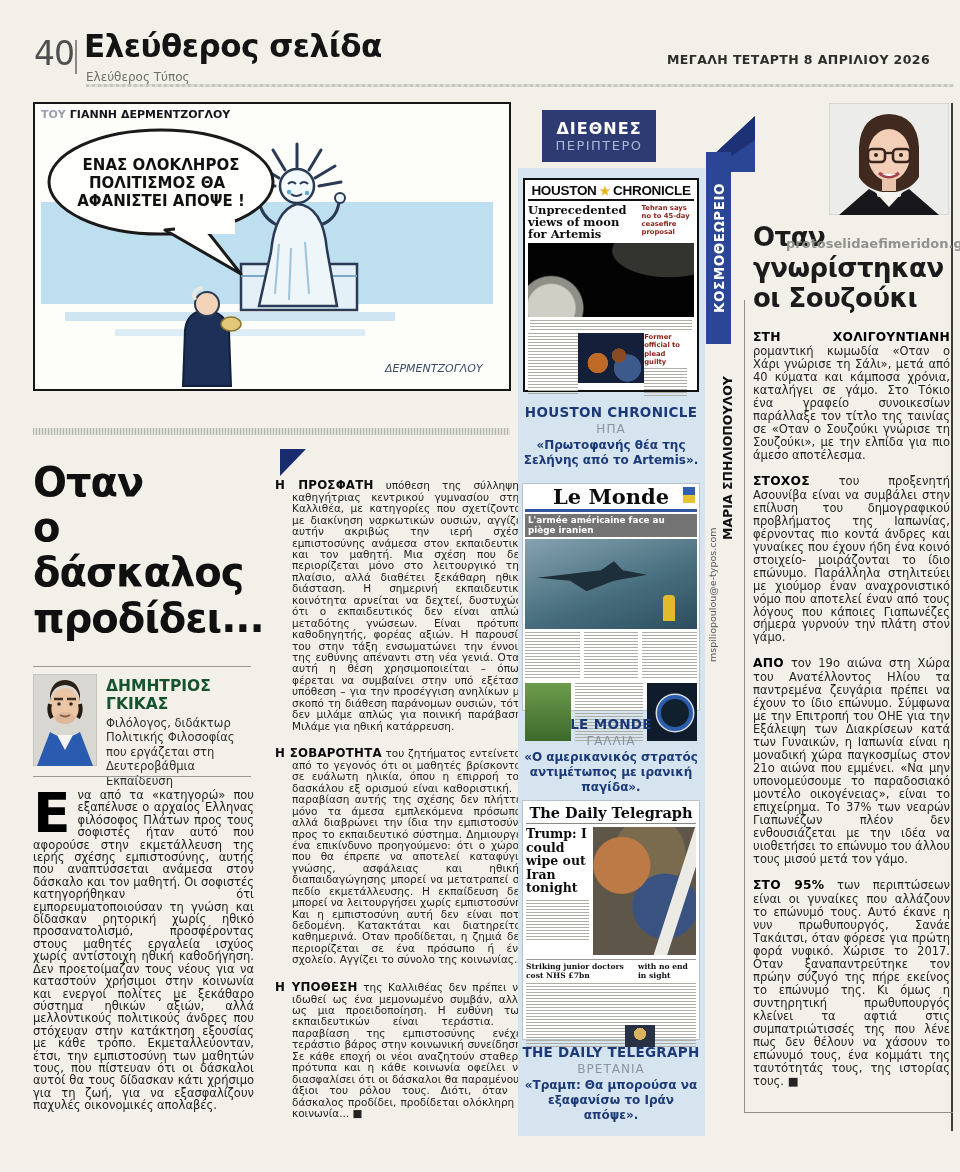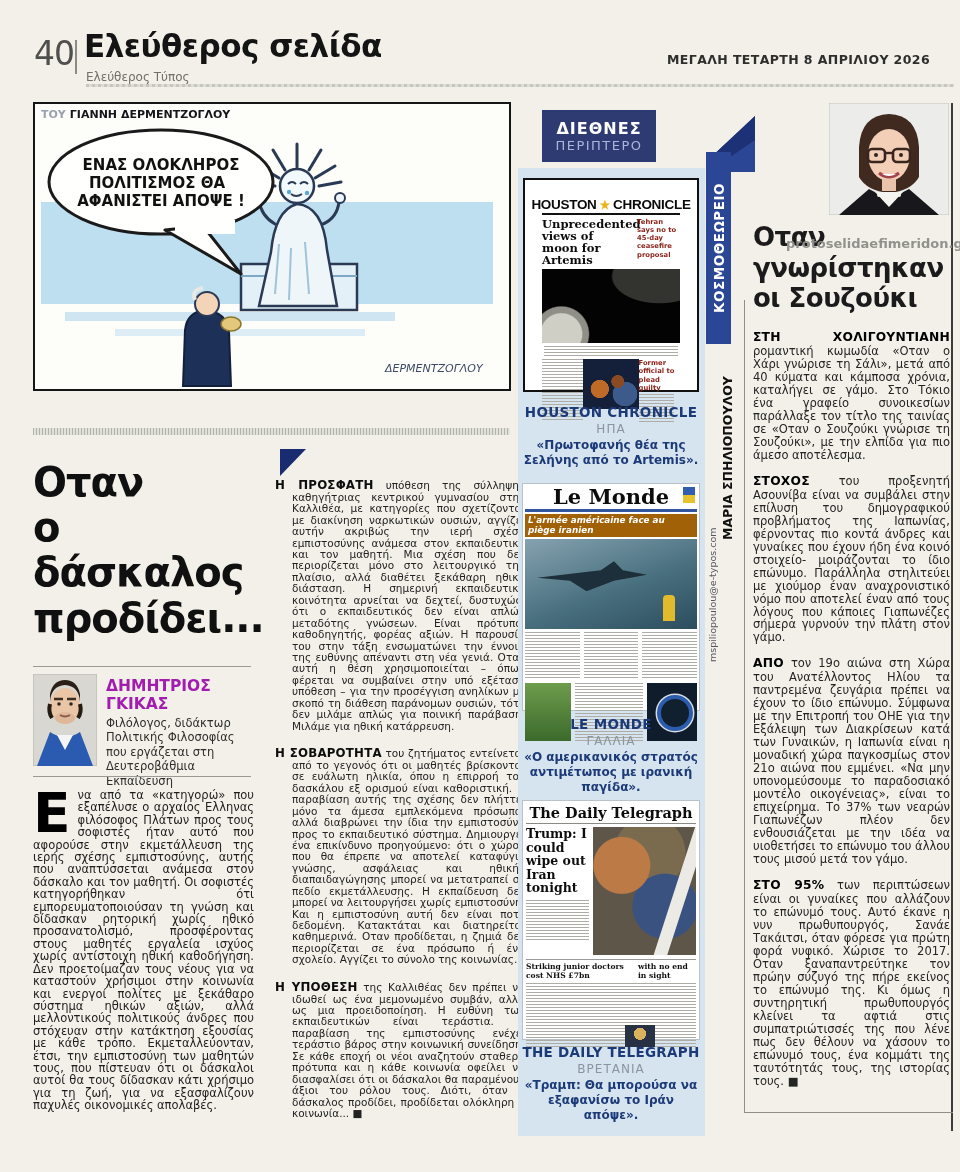--- a/index.html
+++ b/index.html
@@ -28,42 +28,42 @@
   .fp-banner{left:60px;top:416px;width:246px;height:33px;background:#24418f;color:#fff;
              font-size:19px;font-weight:800;letter-spacing:0.5px;display:flex;align-items:center;justify-content:center;}
   .fp-tail{left:280px;top:449px;width:0;height:0;border-left:26px solid #1a2c70;border-bottom:27px solid transparent;}
 
   
   .article-title{left:33px;top:460px;width:235px;font-size:40px;line-height:1.13;font-weight:800;
                  color:#101010;letter-spacing:-1px;white-space:pre-line;}
   .author-rule-top{left:33px;top:666px;width:218px;height:1px;background:#9a9a95;}
   .author-rule-bot{left:33px;top:776px;width:218px;height:1px;background:#9a9a95;}
   .author-photo{left:33px;top:674px;width:64px;height:92px;}
-  .author-name{left:106px;top:678px;width:130px;font-size:15.5px;font-weight:800;line-height:1.15;color:#a21caf;}
+  .author-name{left:106px;top:678px;width:130px;font-size:15.5px;font-weight:800;line-height:1.15;color:#14532d;}
   .author-bio{left:106px;top:716px;width:140px;font-size:11.5px;line-height:1.26;color:#2d2d2b;}
   .intro{left:33px;top:789px;width:221px;font-size:11.5px;line-height:1.08;text-align:justify;color:#1d1d1d;}
   .dropcap{float:left;font-size:55px;font-weight:900;line-height:0.82;margin:2px 7px 0 0;color:#000;}
 
   
   .midcol{left:275px;top:479px;width:250px;}
   .hang{padding-left:17px;text-indent:-17px;margin:0 0 15px 0;font-size:10.5px;line-height:1.09;
         text-align:justify;color:#222;}
   .hang b{font-size:11.8px;color:#0d0d0d;letter-spacing:0.2px;}
 
   
   .kiosk-panel{left:518px;top:168px;width:187px;height:968px;background:#d5e4ef;}
   .kiosk-banner{left:542px;top:110px;width:114px;height:52px;background:#2e3b72;color:#fff;text-align:center;
                 display:flex;flex-direction:column;justify-content:center;}
   .kiosk-banner .l1{font-size:16px;font-weight:800;letter-spacing:1px;}
   .kiosk-banner .l2{font-size:13px;font-weight:400;color:#aab6da;letter-spacing:1.5px;}
 
   .thumb{position:absolute;background:#fff;box-sizing:border-box;}
   .bars{background:repeating-linear-gradient(to bottom,#adada6 0 1px,transparent 1px 3px);}
 
-  .houston{left:523px;top:178px;width:176px;height:214px;border:2px solid #101010;padding:17px;}
+  .houston{left:523px;top:178px;width:176px;height:214px;border:2px solid #101010;padding:3px;}
   .hc-mast{display:flex;align-items:center;justify-content:center;font-family:"Liberation Sans",sans-serif;
            font-weight:900;font-size:13.5px;letter-spacing:-0.3px;color:#0a0a0a;
            border-bottom:2px solid #111;padding-bottom:1px;}
   .hc-star{color:#eab31c;font-size:12px;margin:0 3px;}
   .hc-top{display:flex;gap:4px;margin-top:3px;}
   .hc-head{width:66%;font-family:"DejaVu Serif","Liberation Serif",serif;font-weight:700;font-size:11.5px;line-height:1.05;color:#0d0d0d;}
   .hc-side{width:30%;color:#8a1f15;font-weight:700;font-size:6.8px;line-height:1.2;}
   .hc-moon{height:74px;margin-top:3px;background:
       radial-gradient(circle at 14% 88%, #cfcfc5 0 15%, #8f8f87 16% 20%, transparent 21%),
       radial-gradient(ellipse at 85% 10%, #33332f 0 28%, transparent 29%),#030303;}
@@ -81,21 +81,21 @@
   .kcap .kname{font-size:13.5px;font-weight:800;color:#1d3a78;letter-spacing:0.3px;}
   .kcap .kcountry{font-size:12px;color:#8d949e;letter-spacing:1px;margin:2px 0;}
   .kcap .ktext{font-size:12px;font-weight:700;color:#1d3a78;line-height:1.25;}
 
   .lemonde{left:522px;top:483px;width:178px;height:228px;border:1px solid #b9c2c8;padding:2px;}
   .lm-mast{text-align:center;font-family:"DejaVu Serif","Liberation Serif",serif;font-weight:900;
            font-size:21px;color:#0c0c0c;line-height:1;position:relative;}
   .lm-logo{position:absolute;right:2px;top:1px;width:12px;height:16px;
            background:linear-gradient(#2f5fae 50%,#e8c22e 50%);}
   .lm-rule{height:3px;margin:2px 0;background:linear-gradient(90deg,#33549e,#33549e);}
-  .lm-band{background:#a16207;color:#fff;font-weight:700;font-size:8.8px;padding:2px 3px;line-height:1.1;font-style:italic;}
+  .lm-band{background:#737373;color:#fff;font-weight:700;font-size:8.8px;padding:2px 3px;line-height:1.1;}
   .lm-photo{height:90px;margin-top:2px;position:relative;overflow:hidden;
             background:linear-gradient(160deg,#86a2b0,#49707f 55%,#2c4d5e);}
   .lm-jet{position:absolute;left:12px;top:22px;width:110px;height:30px;background:#1d2f3a;
           clip-path:polygon(0 55%,58% 30%,70% 0,78% 30%,100% 45%,70% 65%,45% 100%,30% 65%);}
   .lm-man{position:absolute;right:22px;bottom:8px;width:12px;height:26px;background:#e2bb2c;border-radius:4px 4px 0 0;}
   .lm-mid{display:flex;gap:4px;height:48px;margin-top:3px;}
   .lm-mid div{flex:1;}
   .lm-lower{display:flex;gap:4px;height:58px;margin-top:3px;}
   .lm-green{width:46px;background:linear-gradient(#6e9c4c,#3c6a2c);}
   .lm-lbars{flex:1;}

